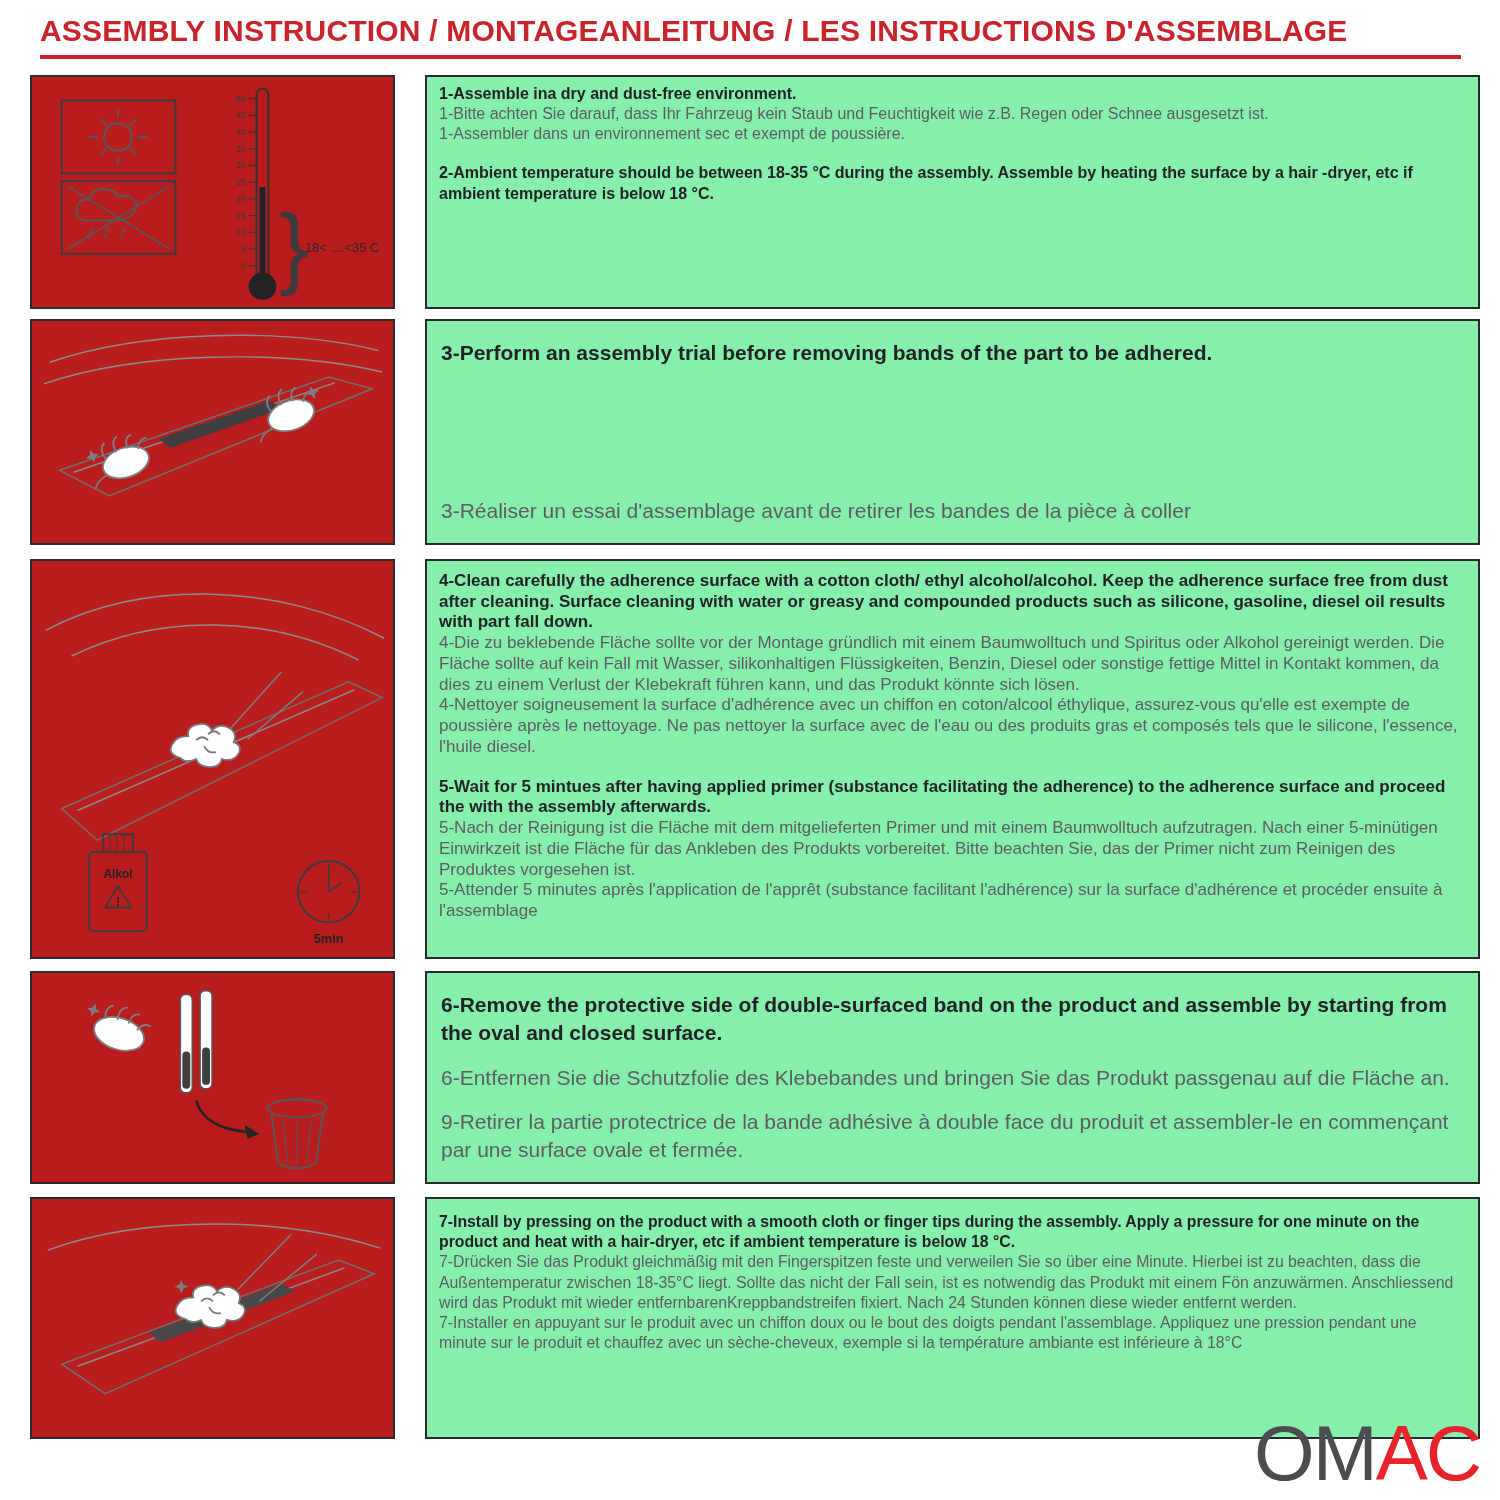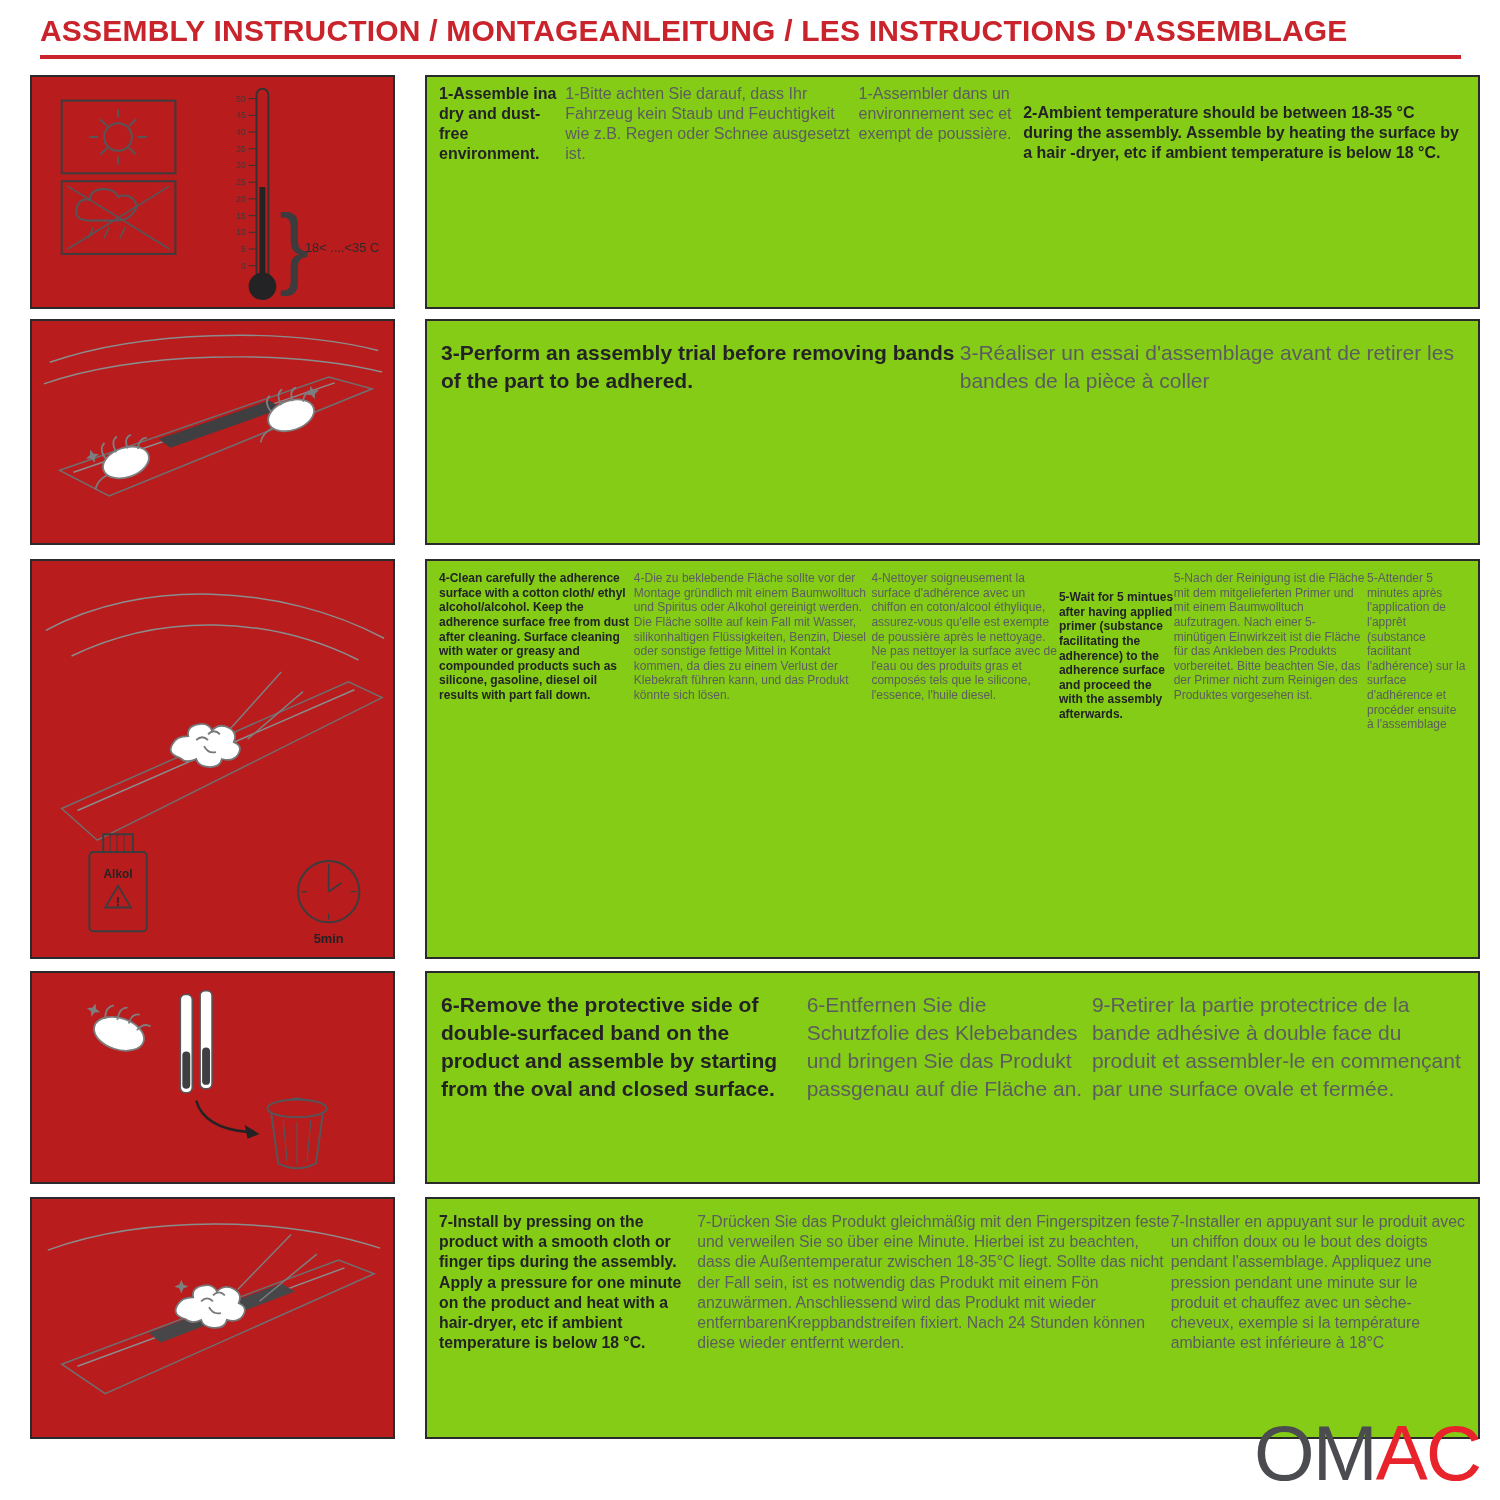--- a/index.html
+++ b/index.html
@@ -3,27 +3,27 @@
 <meta charset="utf-8">
 <style>
   *{margin:0;padding:0;box-sizing:border-box}
   html,body{width:1500px;height:1500px}
   body{position:relative;background:#fff;font-family:"Liberation Sans",sans-serif;overflow:hidden}
   .page-title{position:absolute;top:14px;left:40px;font-size:30px;font-weight:800;color:#c9242b;letter-spacing:.2px;white-space:nowrap}
   .title-rule{position:absolute;top:55px;left:40px;width:1421px;height:4px;background:#c9242b}
   .row{position:absolute;left:30px;width:1450px;display:flex;gap:30px}
   .illus{flex:0 0 365px;width:365px;height:100%;border:2px solid #2a2a2c;background:#b91c1c}
   .illus svg{width:100%;height:100%;display:block}
-  .txt{flex:1;height:100%;border:2px solid #2a2a2c;background:#84cc16;display:flex;flex-direction:row}
+  .txt{flex:1;height:100%;border:2px solid #2a2a2c;background:#86efac;display:flex;flex-direction:column}
   .txt p{color:#5c5d5f}
   .txt p.b{color:#232325;font-weight:700}
   .size-s{font-size:16px;line-height:1.26;padding:7px 12px 6px}
-  .size-s3{font-size:12px;line-height:1.22;padding:10px 12px 12px}
+  .size-s3{font-size:17px;line-height:1.22;padding:10px 12px 12px}
   .size-s5{font-size:15.8px;line-height:1.28;padding:13px 12px 8px}
-  .size-l{font-size:21px;line-height:1.33;padding:10px 14px;justify-content:flex-end}
+  .size-l{font-size:21px;line-height:1.33;padding:10px 14px;justify-content:space-between}
   .size-l p{margin:8px 0}
   .gap{margin-top:19px}
   svg text{font-family:"Liberation Sans",sans-serif}
   .tk{font-size:8.5px;fill:#3a3a3c;text-anchor:end}
   .lbl{font-size:13px;fill:#2b2b2d}
   .lbl-b{font-size:12px;font-weight:700;fill:#232325;text-anchor:middle}
   .logo{position:absolute;right:20px;bottom:8px;font-size:78px;font-weight:400;letter-spacing:-2px;line-height:1}
   .logo .g{color:#4b4c50}
   .logo .r{color:#e8232b}
 </style>

